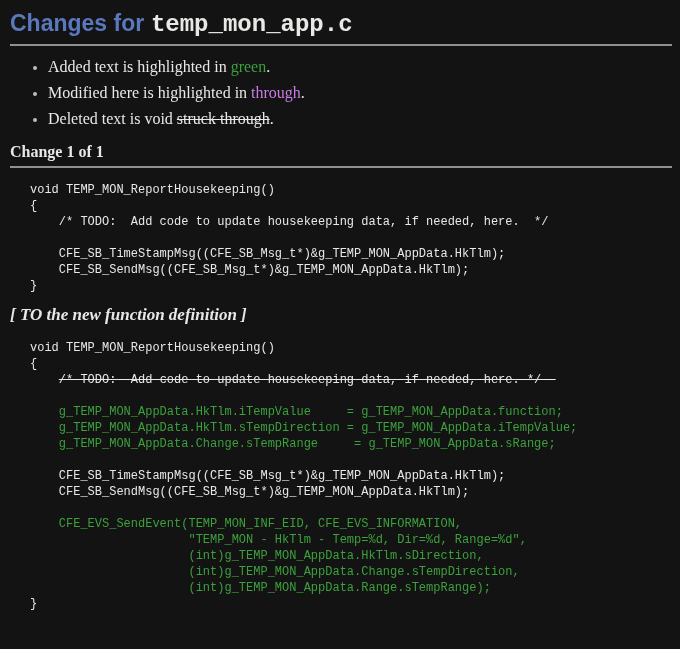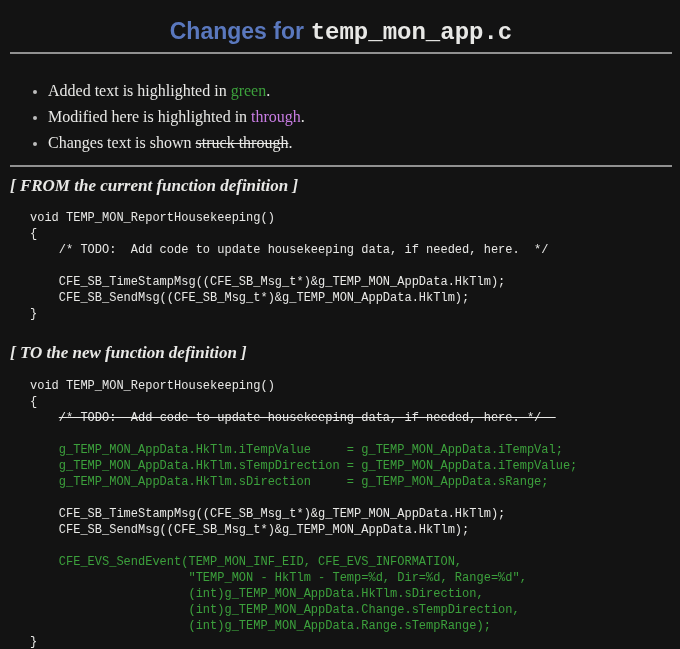--- a/index.html
+++ b/index.html
@@ -16,44 +16,43 @@
     min-height:649px;
     background:var(--bg);
     color:var(--fg);
     font-family:"Liberation Serif", serif;
     font-size:16px;
     box-sizing:border-box;
     padding:8px 8px 8px 10px;
     overflow:hidden;
   }
   h1.page-title{
-    margin:8px 0 5px 0;
+    margin:0 0 5px 0;
     padding-top:2px;
     font-family:"Liberation Sans", sans-serif;
     font-weight:bold;
     font-size:23px;
     color:var(--blue);
     line-height:1.15;
-    text-align:center;
   }
   h1.page-title .title-file{
     font-family:"Liberation Mono", monospace;
     font-weight:bold;
     font-size:24px;
     color:var(--fg);
     margin-left:0.28em;
   }
   hr.rule{
     border:none;
     height:2px;
     background:var(--rule);
     margin:4px 0 4px 0;
   }
   ul.legend{
-    margin:28px 0 12px 0;
+    margin:12px 0 12px 0;
     padding-left:38px;
   }
   ul.legend li{
     margin-bottom:8px;
     line-height:1.15;
   }
   ul.legend li::marker{color:#bdbdbd;font-size:13px;}
   .hl-added{color:var(--green);}
   .hl-modified{color:var(--purple);}
   .hl-deleted{text-decoration:line-through;}
@@ -64,21 +63,21 @@
     line-height:1.1;
   }
   .fromto-heading{
     font-weight:bold;
     font-style:italic;
     font-size:17px;
     margin:9px 0 0 0;
     line-height:1.2;
   }
   .fromto-heading.to{
-    margin-top:21px;
+    margin-top:11px;
   }
   pre.code{
     font-family:"Liberation Mono", monospace;
     font-size:12px;
     line-height:16px;
     margin:14px 0 0 20px;
     color:var(--fg);
     white-space:pre;
   }
   pre.code .k-n{color:var(--fg);}
@@ -90,46 +89,46 @@
 
 <div>
 
   <h1 class="page-title"><span>Changes for</span><span class="title-file">temp_mon_app.c</span></h1>
 
   <hr class="rule">
 
   <ul class="legend">
     <li><span>Added text is highlighted in </span><span class="hl-added">green</span><span>.</span></li>
     <li><span>Modified here is highlighted in </span><span class="hl-modified">through</span><span>.</span></li>
-    <li><span>Changes text is shown </span><span class="hl-deleted">struck through</span><span>.</span></li>
+    <li><span>Deleted text is void </span><span class="hl-deleted">struck through</span><span>.</span></li>
   </ul>
 
+  <div class="change-counter">Change 1 of 1</div>
 
   <hr class="rule">
 
-  <div class="fromto-heading from">[ FROM the current function definition ]</div>
 
   <pre class="code" id="code-from"><span class="k-n">void TEMP_MON_ReportHousekeeping()</span>
 <span class="k-n">{</span>
 <span class="k-n">    /* TODO:  Add code to update housekeeping data, if needed, here.  */</span>
 <span class="k-n"></span>
 <span class="k-n">    CFE_SB_TimeStampMsg((CFE_SB_Msg_t*)&amp;g_TEMP_MON_AppData.HkTlm);</span>
 <span class="k-n">    CFE_SB_SendMsg((CFE_SB_Msg_t*)&amp;g_TEMP_MON_AppData.HkTlm);</span>
 <span class="k-n">}</span>
 </pre>
 
   <div class="fromto-heading to">[ TO the new function definition ]</div>
 
   <pre class="code" id="code-to"><span class="k-n">void TEMP_MON_ReportHousekeeping()</span>
 <span class="k-n">{</span>
     <span class="k-d">/* TODO:  Add code to update housekeeping data, if needed, here. */  </span>
 <span class="k-n"></span>
-<span class="k-a">    g_TEMP_MON_AppData.HkTlm.iTempValue     = g_TEMP_MON_AppData.iTempVal;</span>
+<span class="k-a">    g_TEMP_MON_AppData.HkTlm.iTempValue     = g_TEMP_MON_AppData.function;</span>
 <span class="k-a">    g_TEMP_MON_AppData.HkTlm.sTempDirection = g_TEMP_MON_AppData.iTempValue;</span>
-<span class="k-a">    g_TEMP_MON_AppData.HkTlm.sDirection     = g_TEMP_MON_AppData.sRange;</span>
+<span class="k-a">    g_TEMP_MON_AppData.Change.sTempRange     = g_TEMP_MON_AppData.sRange;</span>
 <span class="k-n"></span>
 <span class="k-n">    CFE_SB_TimeStampMsg((CFE_SB_Msg_t*)&amp;g_TEMP_MON_AppData.HkTlm);</span>
 <span class="k-n">    CFE_SB_SendMsg((CFE_SB_Msg_t*)&amp;g_TEMP_MON_AppData.HkTlm);</span>
 <span class="k-n"></span>
 <span class="k-a">    CFE_EVS_SendEvent(TEMP_MON_INF_EID, CFE_EVS_INFORMATION,</span>
 <span class="k-a">                      "TEMP_MON - HkTlm - Temp=%d, Dir=%d, Range=%d",</span>
 <span class="k-a">                      (int)g_TEMP_MON_AppData.HkTlm.sDirection,</span>
 <span class="k-a">                      (int)g_TEMP_MON_AppData.Change.sTempDirection,</span>
 <span class="k-a">                      (int)g_TEMP_MON_AppData.Range.sTempRange);</span>
 <span class="k-n">}</span>

